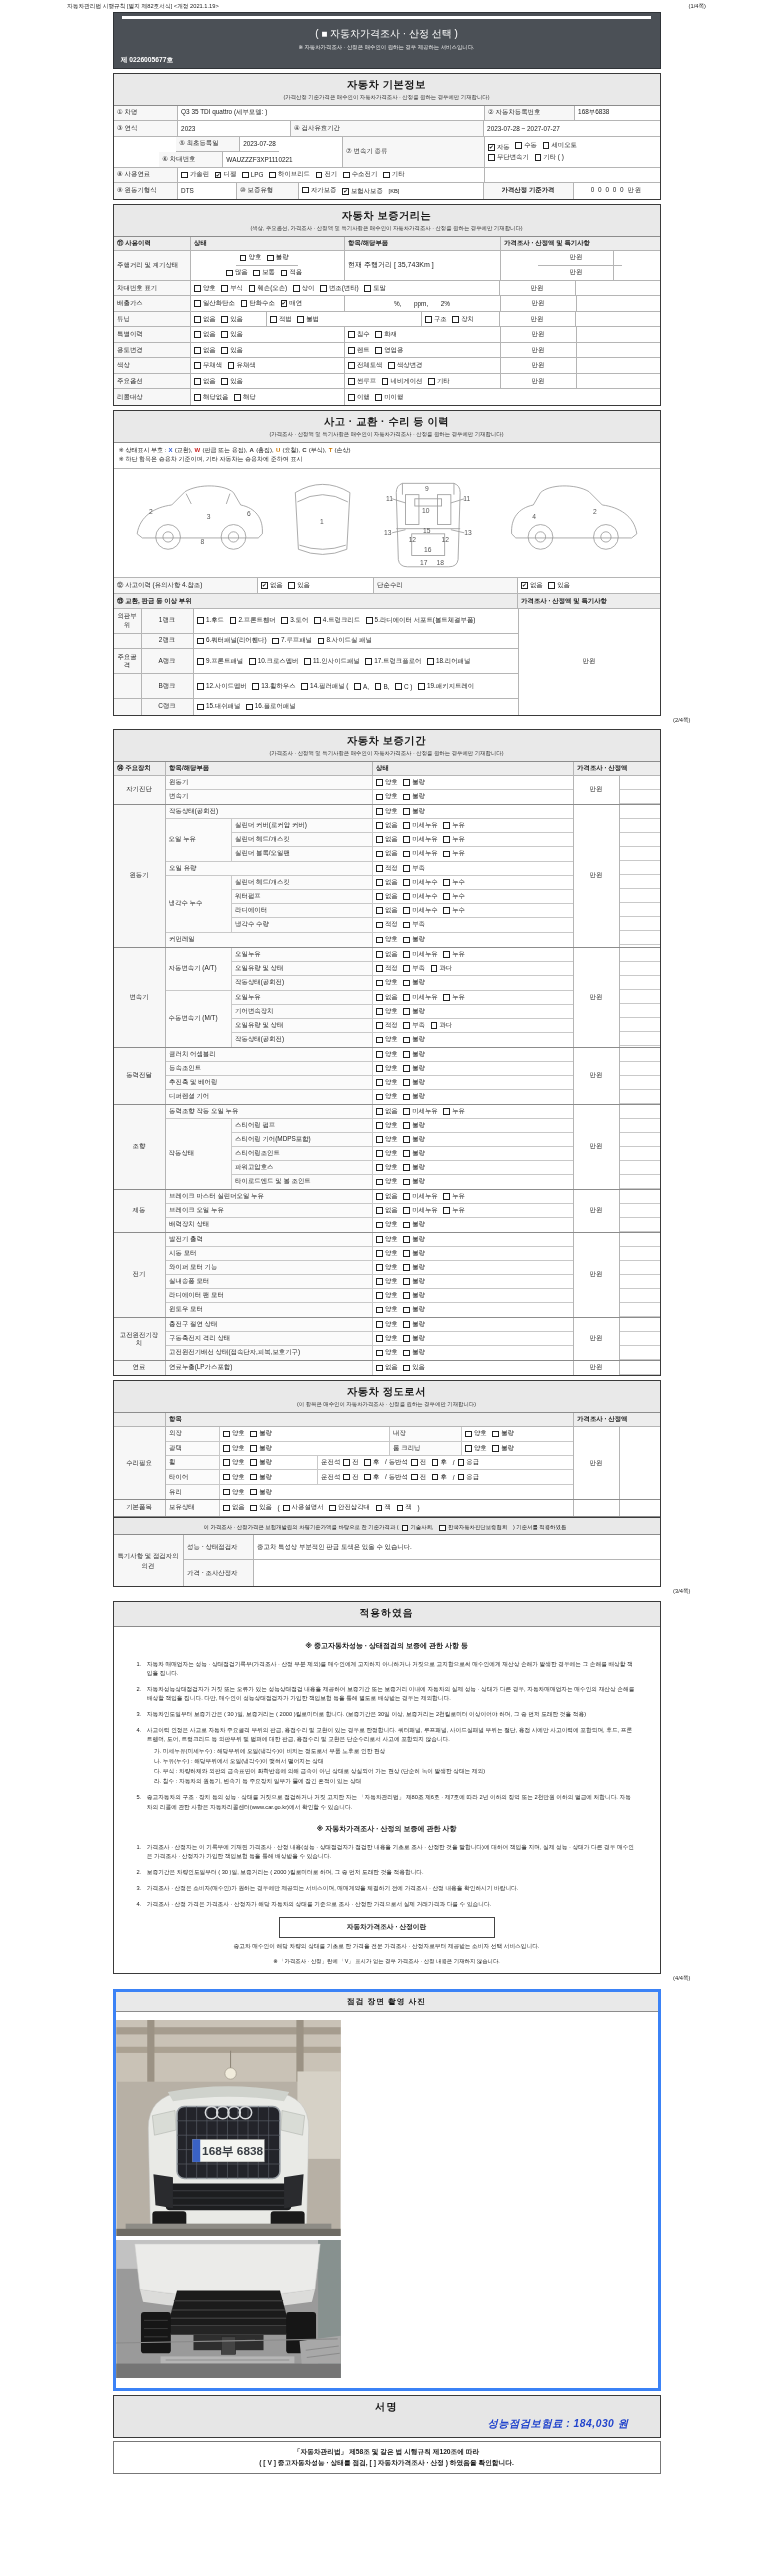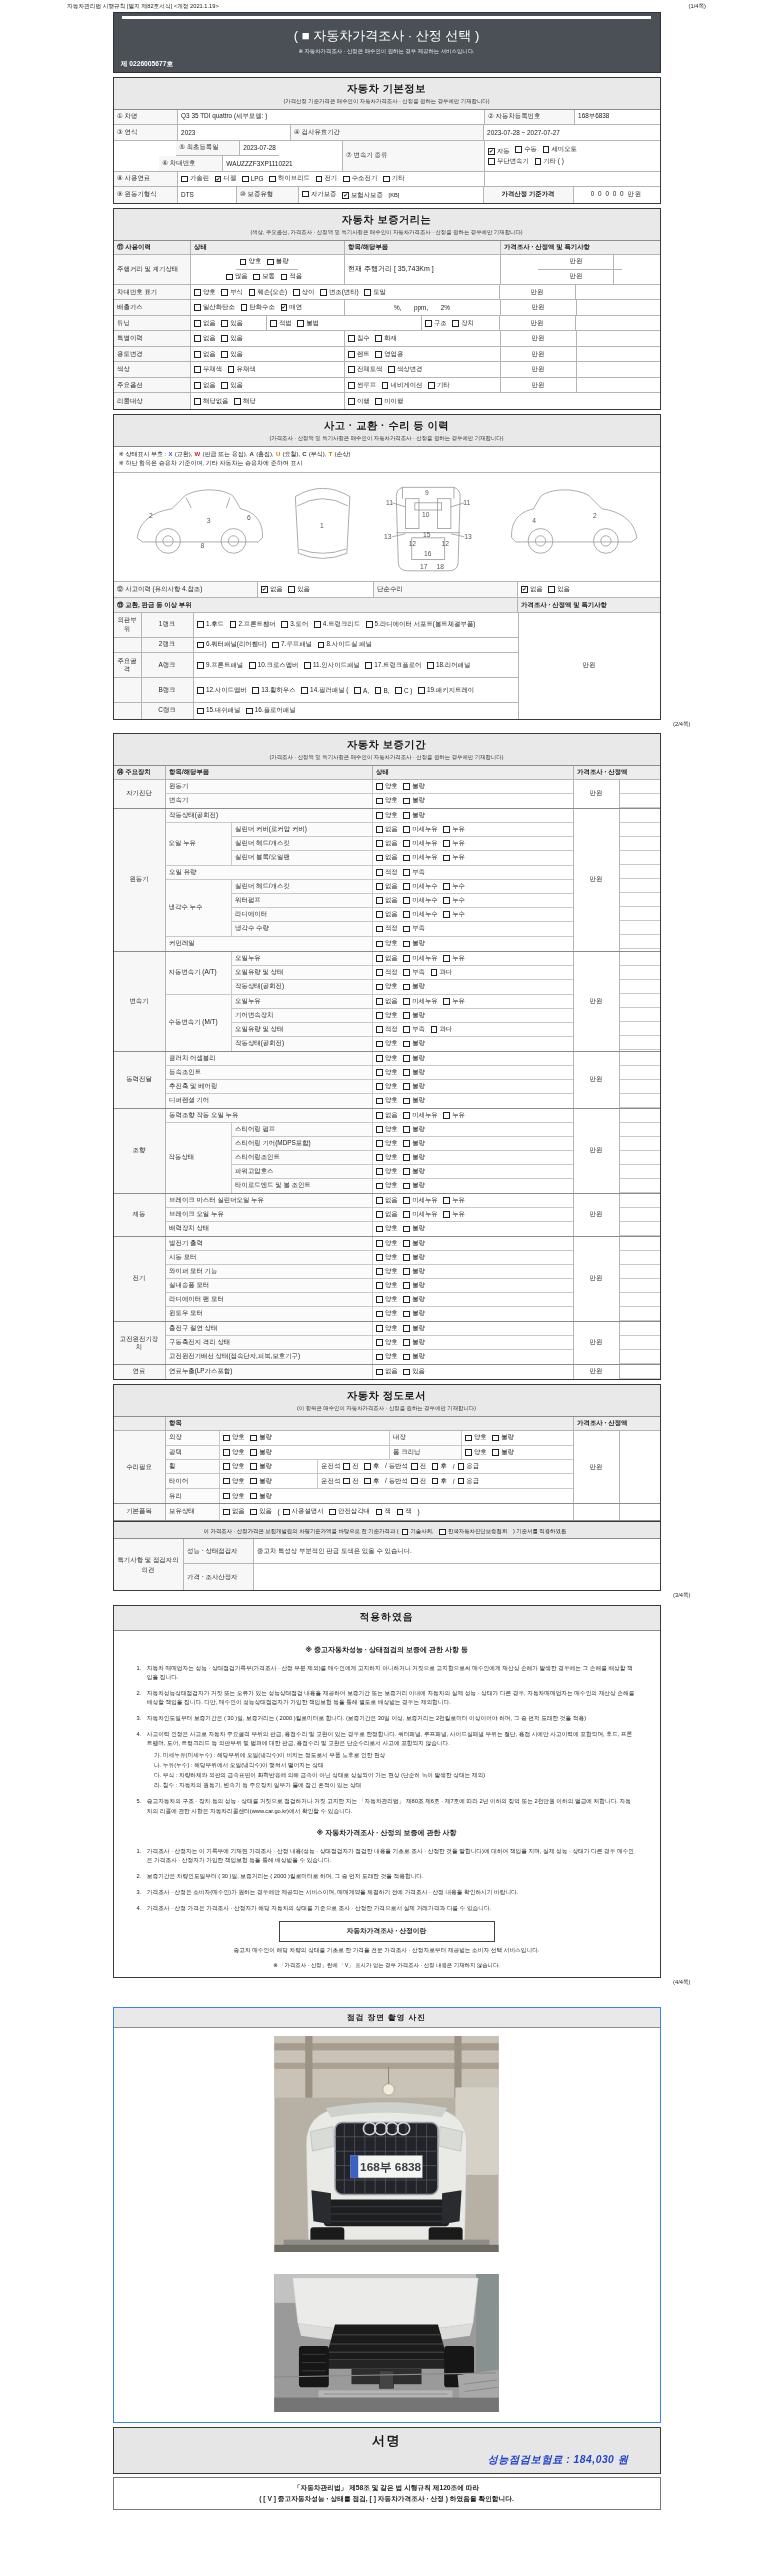--- a/index.html
+++ b/index.html
@@ -5,21 +5,21 @@
   *{box-sizing:border-box;margin:0;padding:0}
   body{width:773px;height:2576px;overflow:hidden;background:#fff;color:#1a1a1a;
        font-family:"Liberation Sans","DejaVu Sans",sans-serif;position:relative;font-size:6.4px}
   .meta{width:639px;margin:0 auto;display:flex;justify-content:space-between;
         font-size:5.7px;padding:2.6px 0 1.5px;color:#222}
   .sheet{width:548px;margin:0 auto}
   
   .hdr{background:#4b5056;border:0.5px solid #2f3337;color:#fff;padding:2.1px 7.2px 3.1px;position:relative}
   .stripe{height:2.6px;background:#fff;margin:1px 1px 8.2px}
   .htitle{text-align:center;font-size:14px;font-weight:bold;letter-spacing:1px}
-  .hsub{text-align:center;font-size:13px;margin-top:3.6px}
+  .hsub{text-align:center;font-size:10px;margin-top:3.6px}
   .hnote{text-align:center;font-size:5.4px;margin-top:2.6px;color:#e8e8e8}
   .hdoc{font-size:6.7px;font-weight:bold;margin-top:5.2px}
   
   .box{border:1px solid #3a3a3a;margin-top:4.1px;background:#fff}
   .stitle{background:#e9e9e9;border-bottom:0.5px solid #8c8c8c;text-align:center;padding:4.1px 2.1px 3.6px}
   .stitle h2{font-size:10.3px;letter-spacing:0.5px}
   .snote{font-size:5.4px;margin-top:2.1px;color:#333}
   
   .r{display:flex;border-bottom:0.5px solid #b5b5b5;min-height:15.5px;align-items:stretch}
   .r:last-child{border-bottom:0}
@@ -72,28 +72,28 @@
   .nn{width:10.3px;flex:0 0 auto}
   .nt{flex:1}
   .nsx{margin:1px 0 1px 17.5px}
   .nbox{width:216px;margin:8.2px auto 4.1px;border:0.5px solid #444;text-align:center;
         font-weight:bold;font-size:6.7px;padding:4.1px 3.1px}
   .nboxtext{text-align:center;font-size:5.7px;margin-top:1px}
   .nboxnote{text-align:center;font-size:5.4px;margin-top:5.2px}
   .pmark{width:548px;margin:1px auto 0;text-align:right;font-size:5.7px;padding-right:0;
          transform:translateX(30px);color:#222}
   
-  .photos{border:1px solid #3b82f6;margin-top:20px}
+  .photos{border:3px solid #3b82f6;margin-top:6px}
   .ptitle{background:#e9e9e9;border-bottom:0.5px solid #8c8c8c;text-align:center;font-size:7.7px;
           font-weight:bold;padding:4.1px 0;letter-spacing:1px}
-  .pwrap{display:flex;flex-direction:column;align-items:center;gap:22px;padding:8.2px 0 10.3px}
+  .pwrap{display:flex;flex-direction:column;align-items:flex-start;gap:4px;padding:8.2px 0 10.3px}
   
   .signbox{border:1px solid #3a3a3a;border-top-width:1px;margin-top:4.1px;background:#e6e6e6;
            padding:4.1px 31px 5.2px;position:relative}
-  .signt{text-align:center;font-size:13px;font-weight:bold;letter-spacing:1.5px}
+  .signt{text-align:center;font-size:10px;font-weight:bold;letter-spacing:1.5px}
   .fee{text-align:right;font-size:10.3px;font-weight:bold;margin-top:3.1px;letter-spacing:0.5px}
   .confirm{border:0.5px solid #777;margin-top:3.1px;padding:4.1px 5.2px;text-align:center;
            font-size:6.7px;font-weight:bold;line-height:1.7}
   svg text{font-family:"Liberation Sans","DejaVu Sans",sans-serif}
 </style>
 </head>
 <body>
 
 <div>
 

